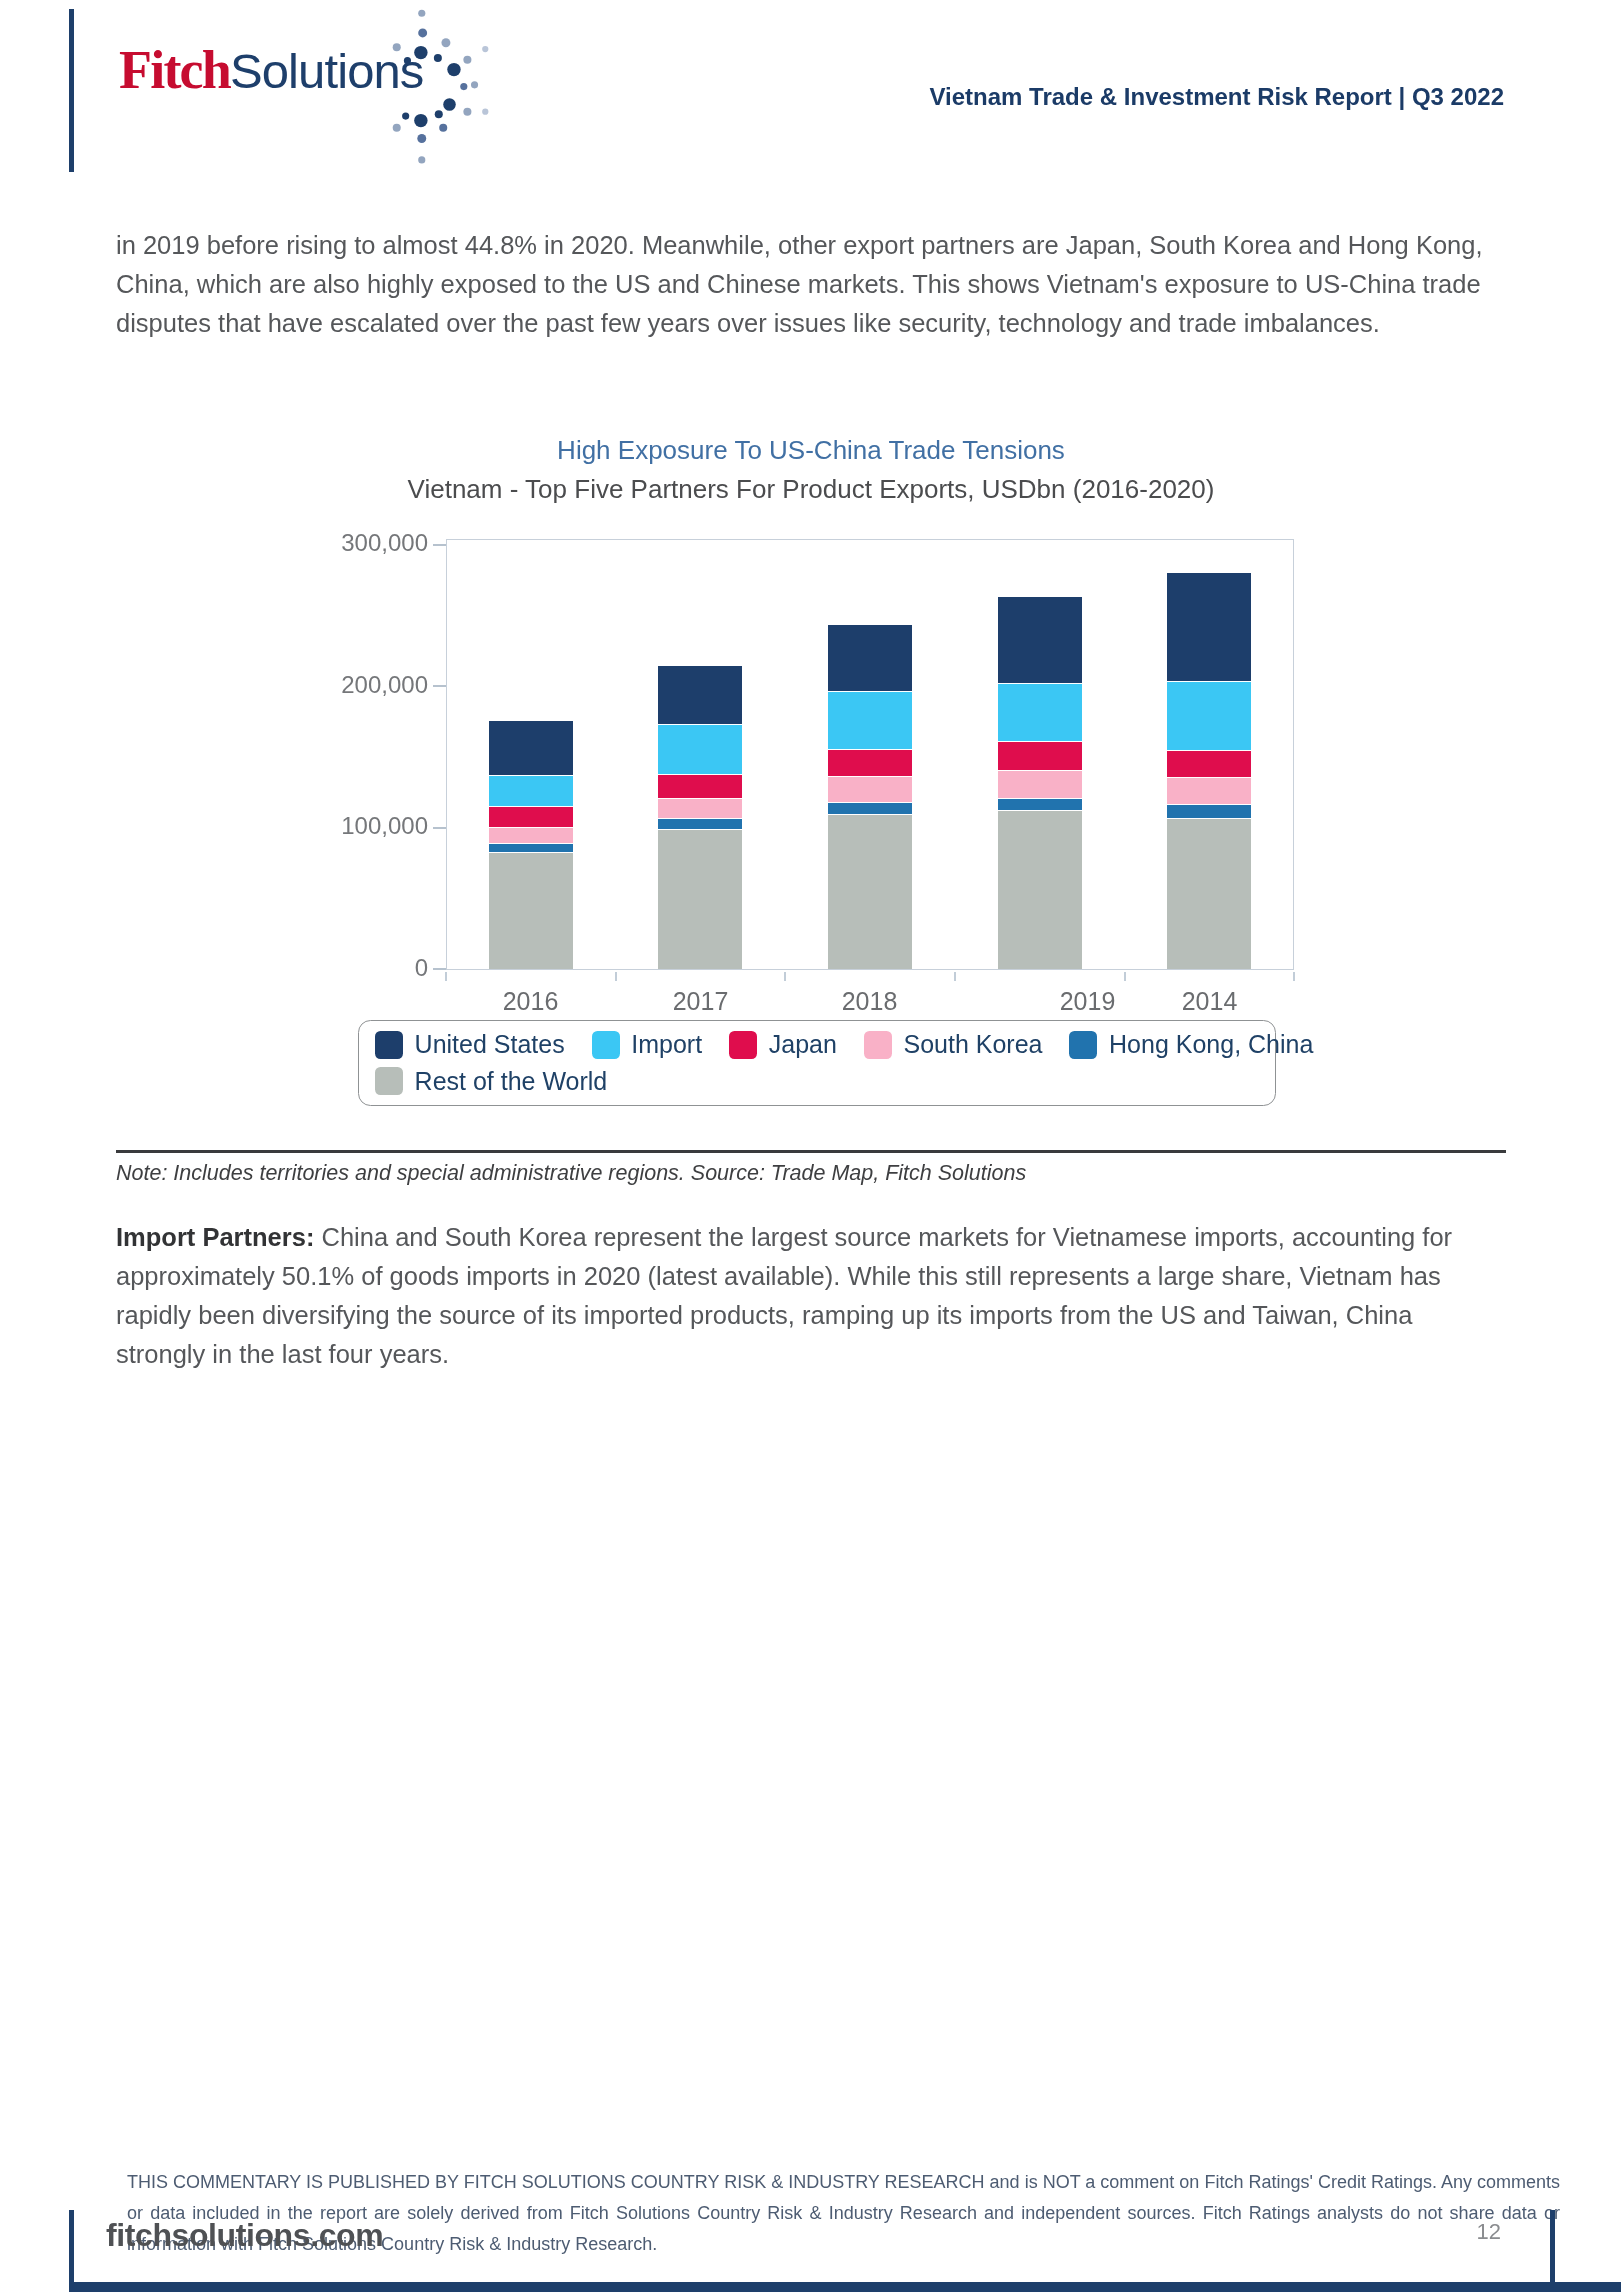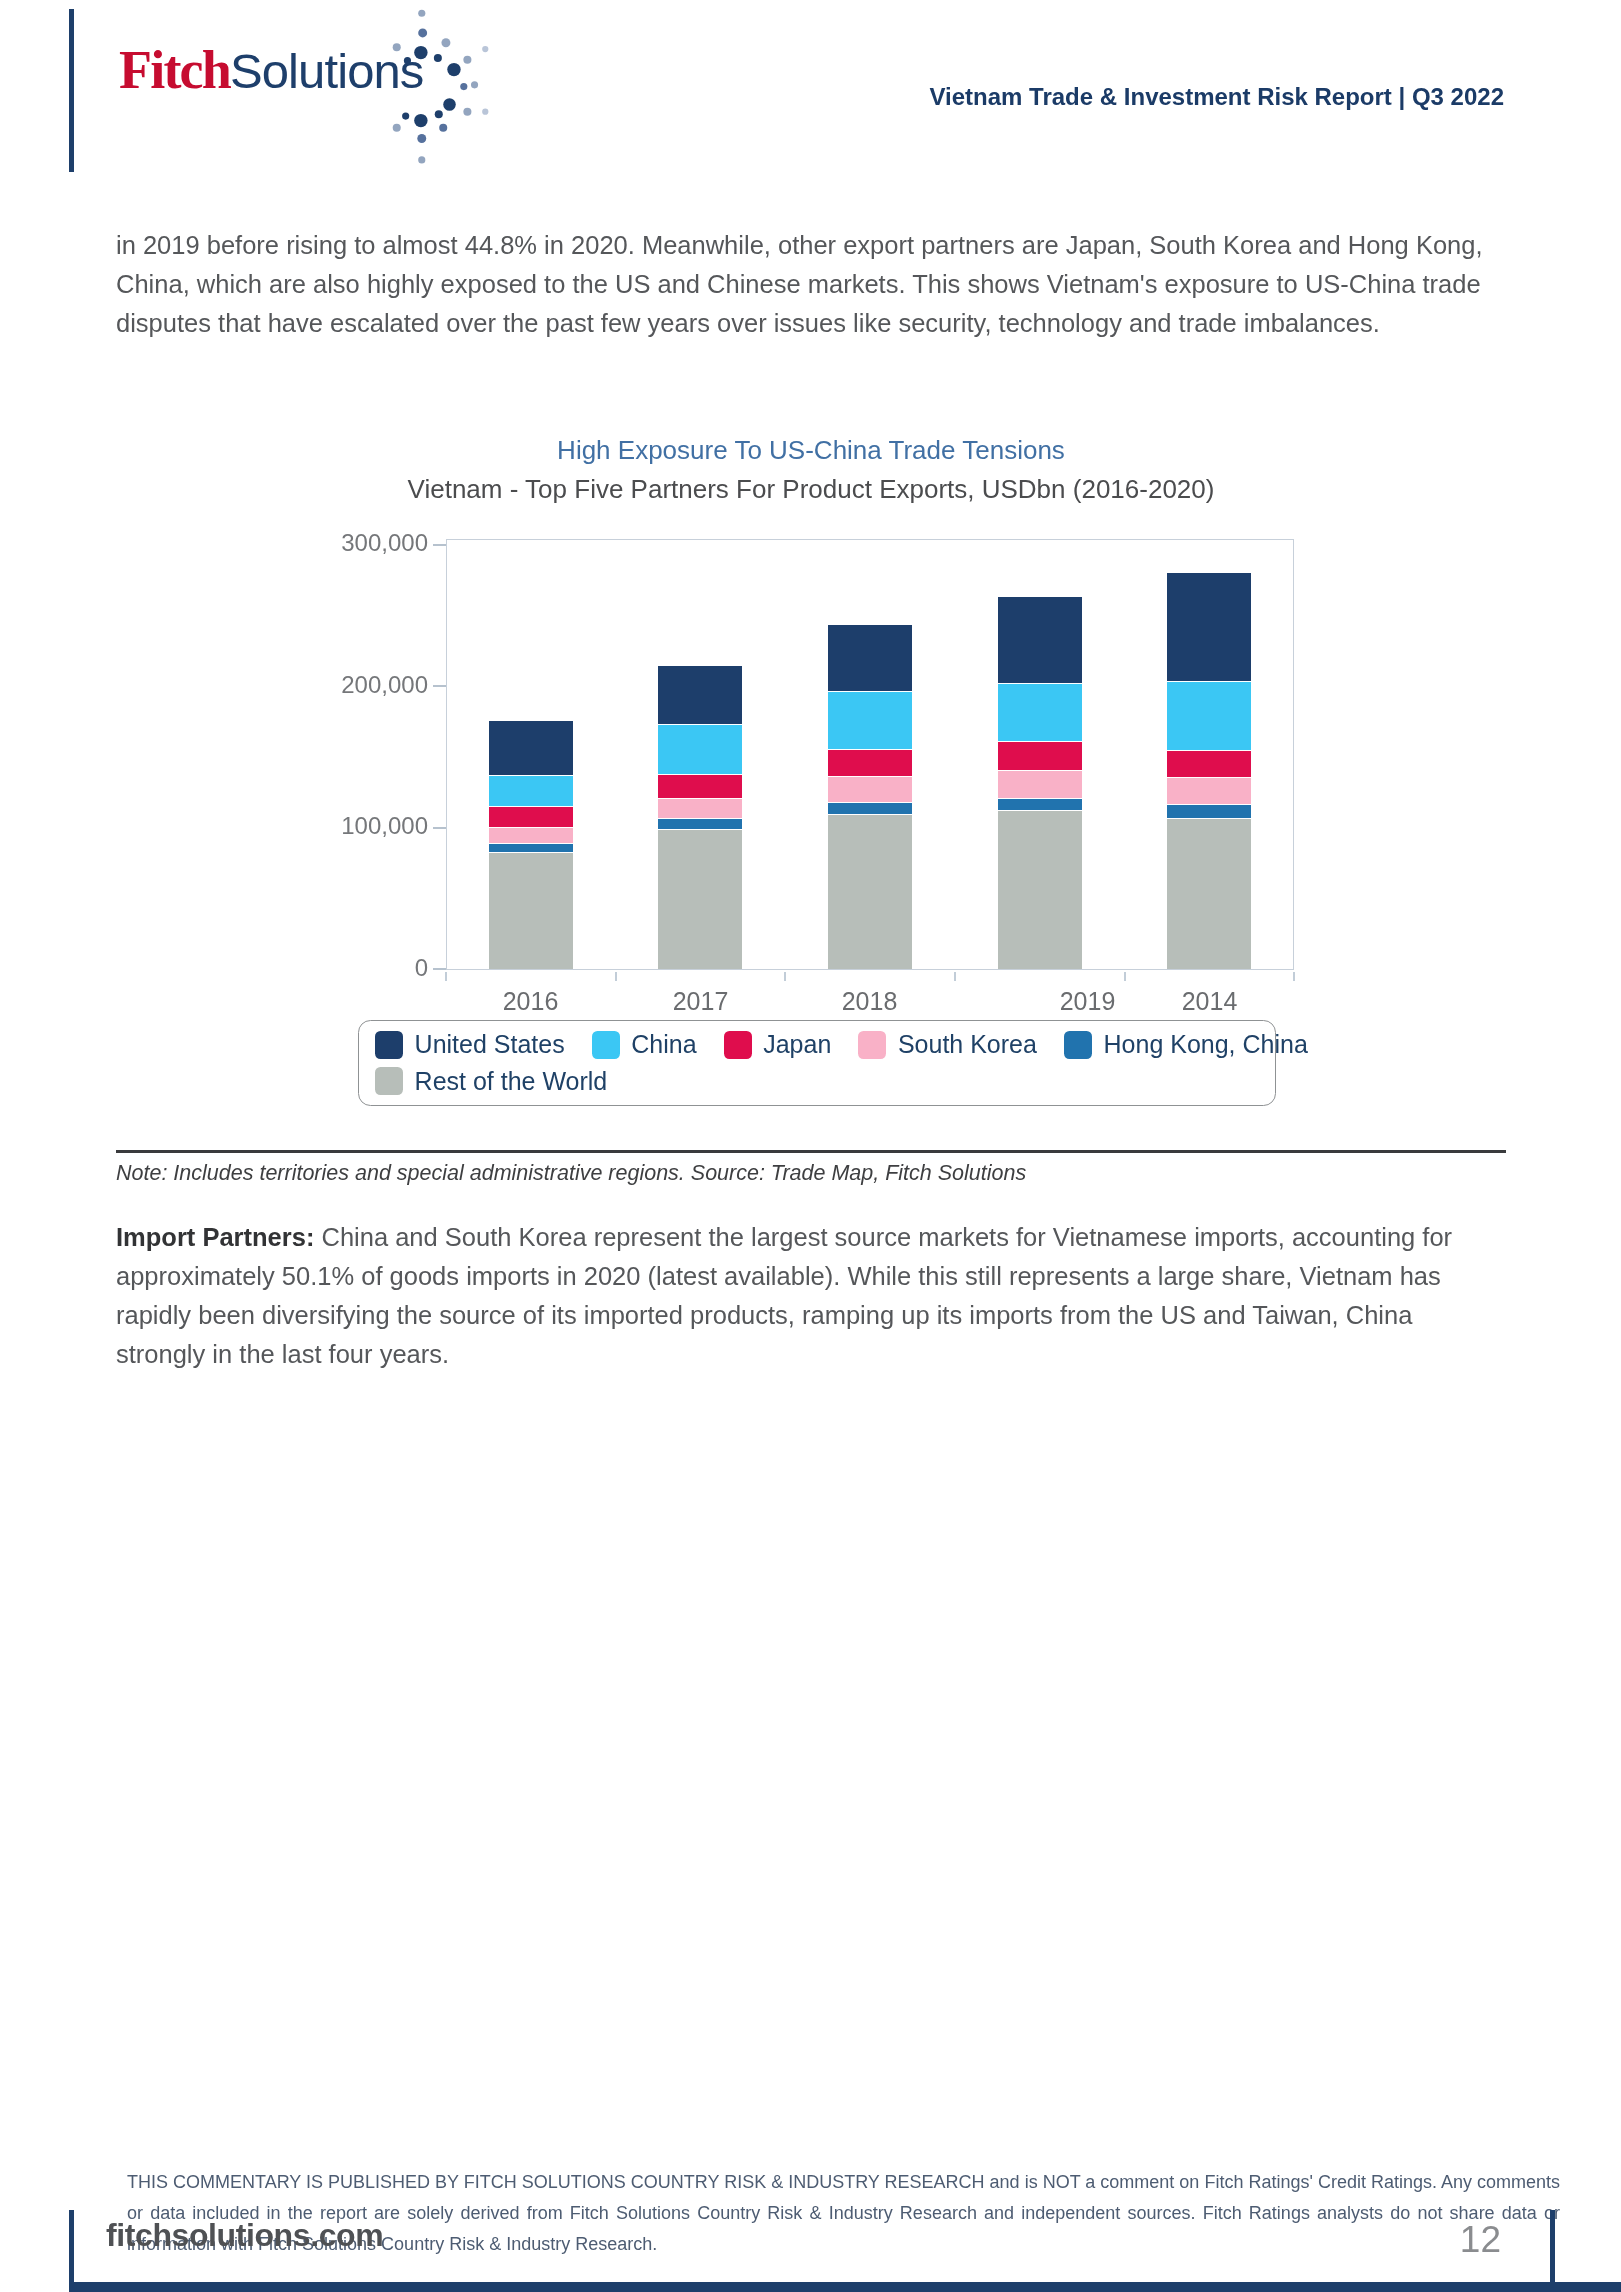--- a/index.html
+++ b/index.html
@@ -46,21 +46,21 @@
   .legend-item{display:flex;align-items:center;gap:11.6px;}
   .legend-swatch{width:28px;height:28px;border-radius:5.4px;flex:0 0 auto;}
   .legend-label{font-size:25px;color:#1f4166;white-space:nowrap;}
   
   #note-rule{left:116px;top:1150px;width:1390px;height:2.7px;background:#3a3b3d;}
   #chart-note{left:116px;top:1161px;width:1390px;font-size:21.5px;font-style:italic;color:#3e3f41;}
   
   #disclaimer{left:106px;top:2167px;width:1433px;font-size:18px;line-height:31px;
     color:#4d5c72;text-align:justify;margin-left:21px;}
   #site{left:106px;top:2217px;font-size:32px;font-weight:bold;color:#4f5154;letter-spacing:-0.4px;}
-  #page-num{left:1343px;top:2219px;width:158px;text-align:right;font-size:37px;color:#8a8c8f;}
+  #page-num{left:1343px;top:2219px;width:158px;text-align:right;font-size:22px;color:#8a8c8f;}
   .footer-vbar{width:5.4px;height:82px;background:#1e3f6b;top:2210px;}
   #footer-vbar-left{left:69px;}
   #footer-vbar-right{left:1550px;}
   #footer-hbar{left:69px;top:2282px;width:1552px;height:10.7px;background:#1e3f6b;}
 </style>
 </head>
 <body>
 
 <div id="page">
 
@@ -162,21 +162,21 @@
     </div>
 
   <div class="abs" id="legend">
       <div class="legend-row">
         <div class="legend-item">
           <span class="legend-swatch" style="background: rgb(29, 62, 107);"></span>
           <span class="legend-label">United States</span>
         </div>
         <div class="legend-item">
           <span class="legend-swatch" style="background: rgb(59, 199, 244);"></span>
-          <span class="legend-label">China</span>
+          <span class="legend-label">Import</span>
         </div>
         <div class="legend-item">
           <span class="legend-swatch" style="background: rgb(223, 13, 77);"></span>
           <span class="legend-label">Japan</span>
         </div>
         <div class="legend-item">
           <span class="legend-swatch" style="background: rgb(249, 177, 199);"></span>
           <span class="legend-label">South Korea</span>
         </div>
         <div class="legend-item">

